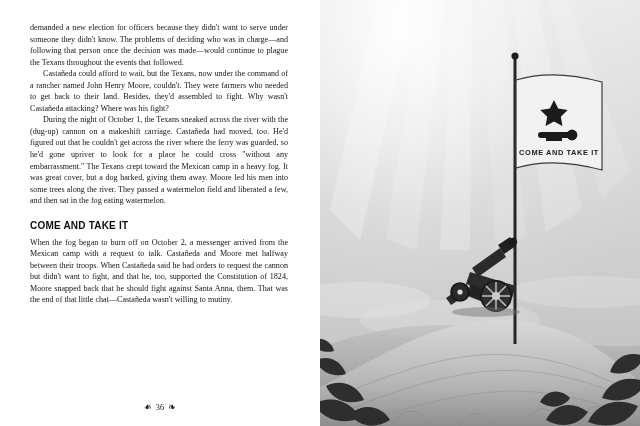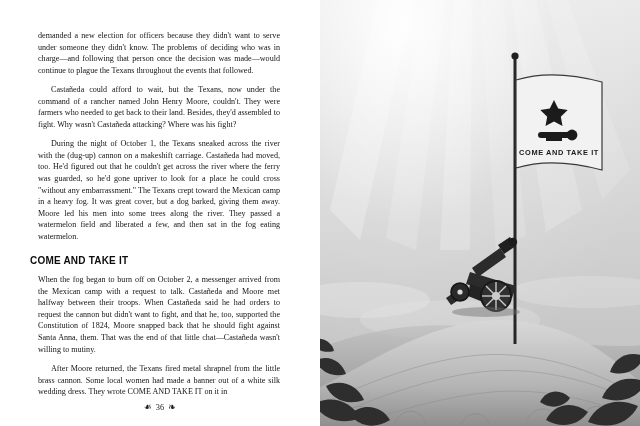--- a/index.html
+++ b/index.html
@@ -25,21 +25,21 @@
     width: 320px;
     height: 426px;
     background: #ffffff;
     box-sizing: border-box;
     padding: 22px 28px 0 30px;
   }
   .body-col {
     width: 258px;
   }
   p.para {
-    margin: 8px;
+    margin: 0;
     font-size: 8.1px;
     line-height: 11.55px;
     text-align: justify;
     color: #141414;
     text-indent: 0;
   }
   p.para.indent {
     text-indent: 13px;
   }
   h2.section-head {
@@ -100,21 +100,20 @@
 
   <div class="text-page">
     <div class="body-col">
       <p class="para">demanded a new election for officers because they didn't want to serve under someone they didn't know. The problems of deciding who was in charge—and following that person once the decision was made—would continue to plague the Texans throughout the events that followed.</p>
       <p class="para indent">Castañeda could afford to wait, but the Texans, now under the command of a rancher named John Henry Moore, couldn't. They were farmers who needed to get back to their land. Besides, they'd assembled to fight. Why wasn't Castañeda attacking? Where was his fight?</p>
       <p class="para indent">During the night of October 1, the Texans sneaked across the river with the (dug-up) cannon on a makeshift carriage. Castañeda had moved, too. He'd figured out that he couldn't get across the river where the ferry was guarded, so he'd gone upriver to look for a place he could cross "without any embarrassment." The Texans crept toward the Mexican camp in a heavy fog. It was great cover, but a dog barked, giving them away. Moore led his men into some trees along the river. They passed a watermelon field and liberated a few, and then sat in the fog eating watermelon.</p>
 
       <h2 class="section-head">COME AND TAKE IT</h2>
 
       <p class="para">When the fog began to burn off on October 2, a messenger arrived from the Mexican camp with a request to talk. Castañeda and Moore met halfway between their troops. When Castañeda said he had orders to request the cannon but didn't want to fight, and that he, too, supported the Constitution of 1824, Moore snapped back that he should fight against Santa Anna, them. That was the end of that little chat—Castañeda wasn't willing to mutiny.</p>
-      <p class="para indent">After Moore returned, the Texans fired metal shrapnel from the little brass cannon. Some local women had made a banner out of a white silk wedding dress. They wrote COME AND TAKE IT on it in</p>
     </div>
 
     <div class="folio">
       <span class="orn left">❧</span><span>36</span><span class="orn">❧</span>
     </div>
   </div>
 
   <div class="art-page">
     <svg class="art-svg" viewBox="0 0 320 426" preserveAspectRatio="none">
       <defs>

